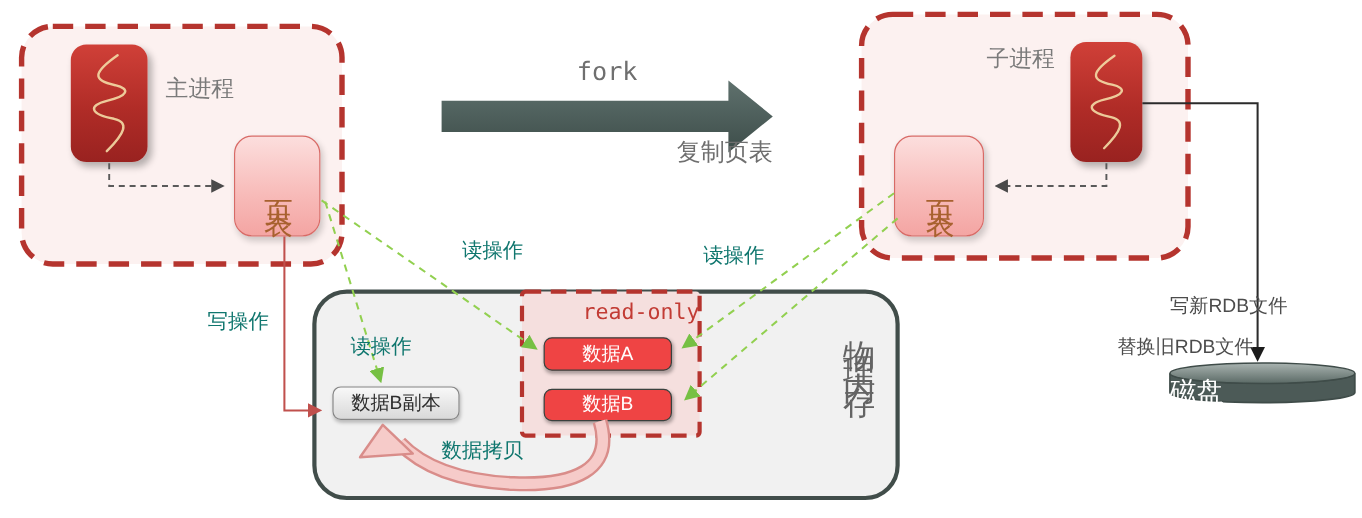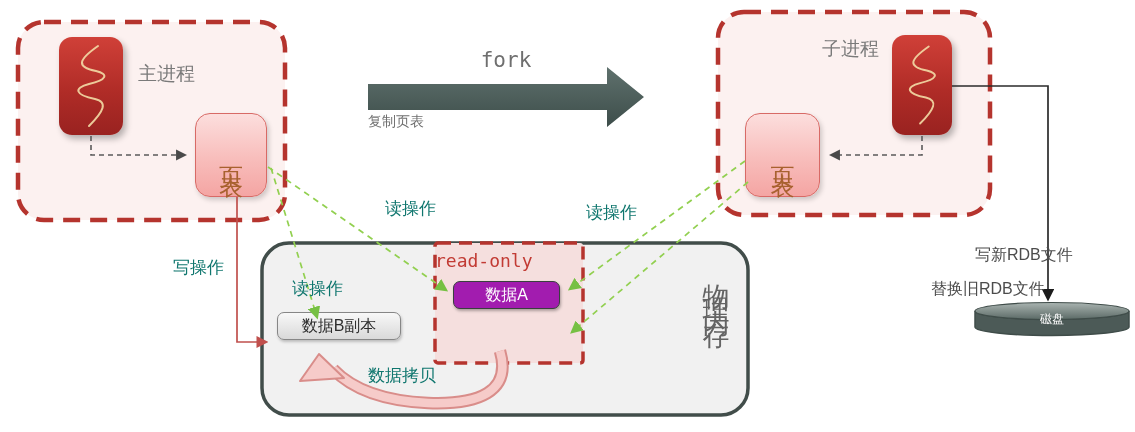--- a/index.html
+++ b/index.html
@@ -12,35 +12,35 @@
   .content{position:absolute;z-index:3;}
   .label{position:absolute;z-index:6;color:#0f766e;font-size:17px;white-space:nowrap;pointer-events:none;}
 
   .redis-icon{background:linear-gradient(180deg,#d04038 0%,#b02c27 55%,#992220 100%);
     border-radius:13px;box-shadow:3px 4px 6px rgba(0,0,0,.28);display:flex;align-items:center;justify-content:center;}
   .pagetable{background:linear-gradient(180deg,#fcdedd 0%,#f8bdbb 55%,#f4a5a3 100%);
     border:1.6px solid #d86a66;border-radius:15px;box-shadow:2px 3px 5px rgba(0,0,0,.18);
     display:flex;align-items:center;justify-content:center;}
   .pagetable .vtext{writing-mode:vertical-lr;text-orientation:upright;font-size:24px;
     letter-spacing:7px;color:#a8612f;line-height:1;}
-  .darkbox{background:#a21caf;border:1px solid #39413e;border-radius:7px;color:#ffffff;
+  .darkbox{background:#ef4444;border:1px solid #39413e;border-radius:7px;color:#ffffff;
     font-size:16px;display:flex;align-items:center;justify-content:center;
     box-shadow:1px 2px 3px rgba(0,0,0,.3);}
   .copybox{background:linear-gradient(180deg,#f8f8f8,#d9d9d9);border:1.6px solid #868686;
     border-radius:7px;color:#2d2d2d;font-size:16px;display:flex;align-items:center;justify-content:center;
     box-shadow:1px 2px 3px rgba(0,0,0,.22);}
   .proc-label{font-size:19px;color:#7a7a7a;}
   .mono{font-family:"DejaVu Sans Mono","Liberation Mono",monospace;}
   .fork-title{font-size:21px;color:#6f6f6f;text-align:center;}
-  .fork-sub{font-size:14px;color:#6f6f6f;text-align:left;}
-  .readonly-label{width:148px;text-align:left;font-size:18px;color:#c23b34;font-weight:500;}
+  .fork-sub{font-size:20px;color:#6f6f6f;text-align:right;}
+  .readonly-label{width:148px;text-align:right;font-size:18px;color:#c23b34;font-weight:500;}
   .memory-label{writing-mode:vertical-lr;text-orientation:upright;font-size:27px;color:#646464;
     letter-spacing:13px;line-height:1;}
   .rdb{font-size:16px;color:#4c4c4c;}
-  .disk-label{width:154px;text-align:center;color:#ffffff;font-size:12px;}
+  .disk-label{width:154px;color:#ffffff;font-size:22px;text-decoration:underline;}
   .watermark{font-size:26px;font-weight:bold;color:#bd9b6d;}
 </style>
 </head>
 <body>
 
 <div id="stage">
 
   <svg id="bg-layer" class="layer" viewBox="0 0 1135 432">
     <rect x="18" y="22" width="267" height="198" rx="26" fill="#fcf1f0" stroke="#b5342e" stroke-width="4.5" stroke-dasharray="17 10"></rect>
     <rect x="718" y="12" width="272" height="203" rx="26" fill="#fcf1f0" stroke="#b5342e" stroke-width="4.5" stroke-dasharray="17 10"></rect>
@@ -63,22 +63,23 @@
   <div class="content pagetable" style="left:195px;top:113px;width:72px;height:84px;">
     <span class="vtext">页表</span>
   </div>
 
   <div class="content pagetable" style="left:745px;top:113px;width:75px;height:84px;">
     <span class="vtext">页表</span>
   </div>
 
   <div class="content darkbox" style="left:453px;top:281px;width:107px;height:28px;">数据A</div>
 
+  <div class="content darkbox" style="left:453px;top:324px;width:107px;height:27px;">数据B</div>
 
-  <div class="content copybox" style="left:277px;top:312px;width:124px;height:28px;">数据B副本</div>
+  <div class="content copybox" style="left:277px;top:322px;width:106px;height:28px;">数据B副本</div>
 
   <svg id="overlay-layer" class="layer" viewBox="0 0 1135 432">
     <defs>
       <linearGradient id="forkGrad" x1="0" y1="0" x2="0" y2="1">
         <stop offset="0" stop-color="#5f716d"></stop>
           <stop offset="1" stop-color="#3d4d4a"></stop>
       </linearGradient>
       <linearGradient id="diskTopGrad" x1="0" y1="0" x2="0" y2="1">
         <stop offset="0" stop-color="#aab4b1"></stop>
           <stop offset="1" stop-color="#5b6a66"></stop>

